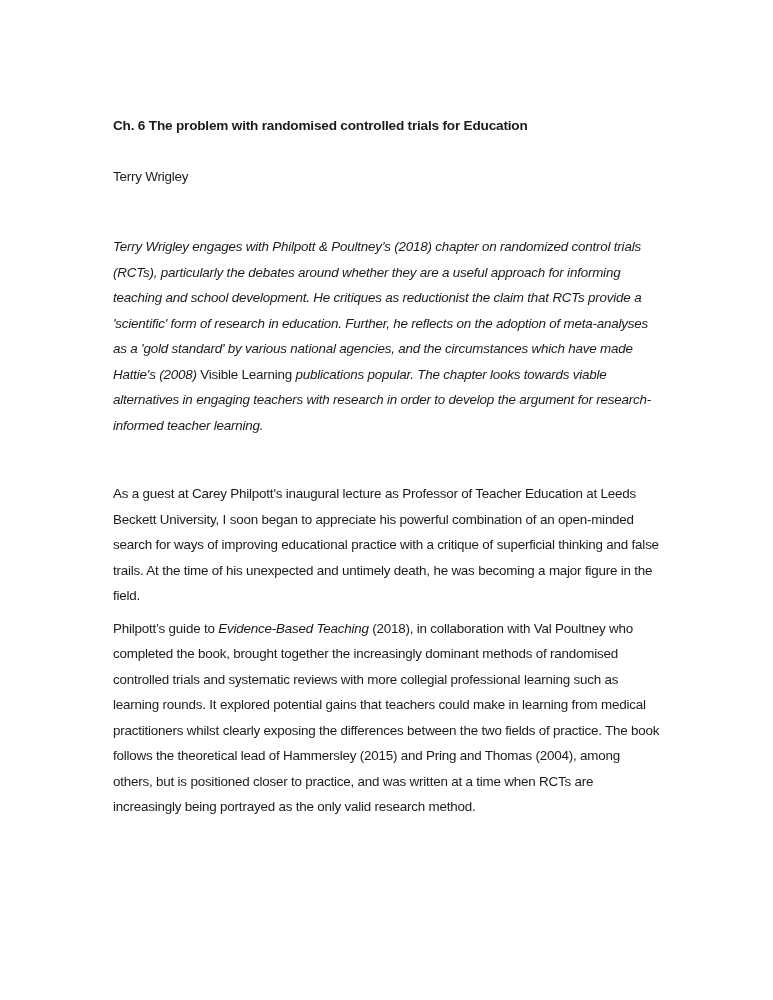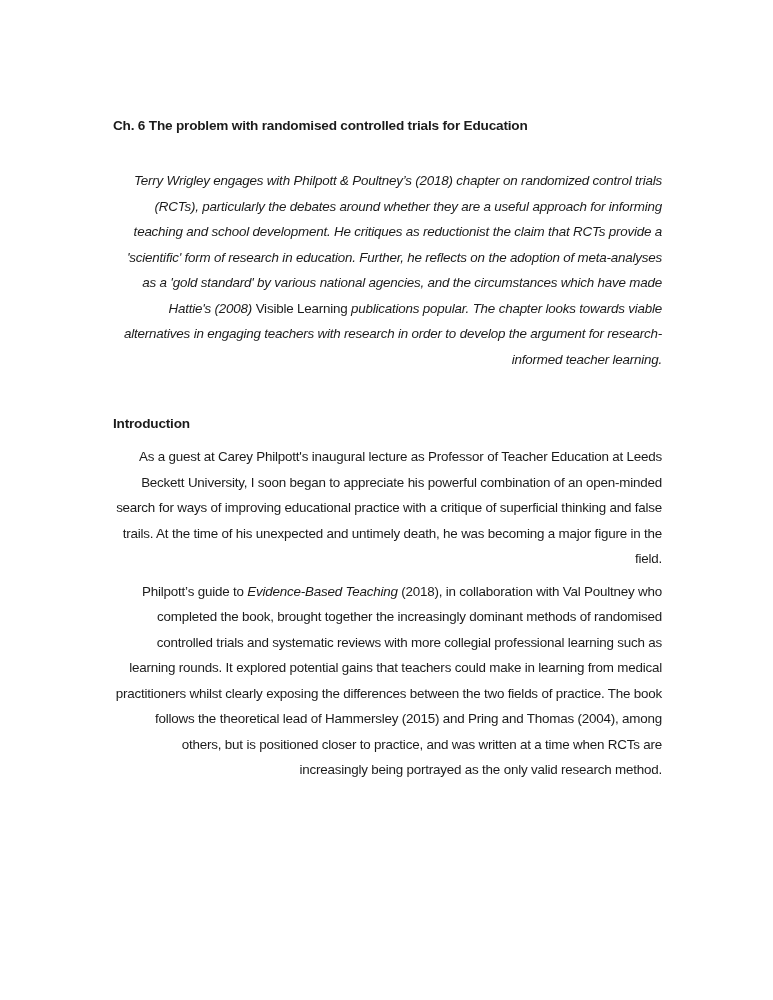--- a/index.html
+++ b/index.html
@@ -40,21 +40,21 @@
     font-weight: bold;
     line-height: 17px;
     letter-spacing: -0.2px;
     margin: 0 0 12px 0;
   }
   .para {
     font-size: 13.4px;
     line-height: 25.5px;
     letter-spacing: -0.2px;
     margin: 0 0 7px 0;
-    text-align: right;
+    text-align: left;
   }
   .abstract-para {
     margin-bottom: 43px;
   }
   .last-para {
     margin-bottom: 12px;
   }
   .page-number {
     position: absolute;
     left: 113px;
@@ -70,25 +70,25 @@
   .seg-normal { font-style: normal; }
 </style>
 </head>
 <body>
 
 <div class="page">
   <div class="content">
 
     <h1 class="doc-title">Ch. 6 The problem with randomised controlled trials for Education</h1>
 
+    <p class="author">Terry Wrigley</p>
 
 
     <p class="para abstract-para"><span class="seg-italic">Terry Wrigley engages with Philpott &amp; Poultney’s (2018) chapter on randomized control trials (RCTs), particularly the debates around whether they are a useful approach for informing teaching and school development. He critiques as reductionist the claim that RCTs provide a 'scientific' form of research in education. Further, he reflects on the adoption of meta-analyses as a 'gold standard' by various national agencies, and the circumstances which have made Hattie's (2008) </span><span class="seg-normal">Visible Learning</span><span class="seg-italic"> publications popular. The chapter looks towards viable alternatives in engaging teachers with research in order to develop the argument for research-informed teacher learning.</span></p>
 
-    <h2 class="section-heading">Introduction</h2>
 
     <p class="para"><span class="seg-normal">As a guest at Carey Philpott's inaugural lecture as Professor of Teacher Education at Leeds Beckett University, I soon began to appreciate his powerful combination of an open-minded search for ways of improving educational practice with a critique of superficial thinking and false trails. At the time of his unexpected and untimely death, he was becoming a major figure in the field.</span></p>
 
     <p class="para last-para"><span class="seg-normal">Philpott’s guide to </span><span class="seg-italic">Evidence-Based Teaching</span><span class="seg-normal"> (2018), in collaboration with Val Poultney who completed the book, brought together the increasingly dominant methods of randomised controlled trials and systematic reviews with more collegial professional learning such as learning rounds. It explored potential gains that teachers could make in learning from medical practitioners whilst clearly exposing the differences between the two fields of practice. The book follows the theoretical lead of Hammersley (2015) and Pring and Thomas (2004), among others, but is positioned closer to practice, and was written at a time when RCTs are increasingly being portrayed as the only valid research method.</span></p>
 
   </div>
 
   <div class="page-number">1</div>
 </div>
 

